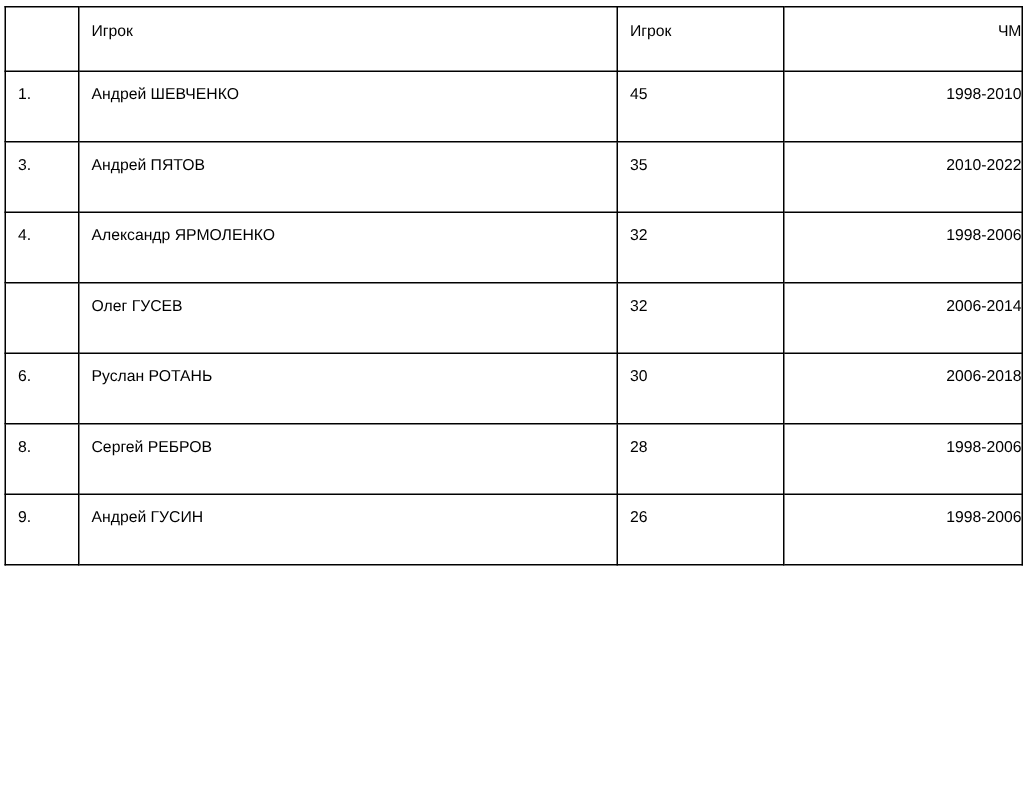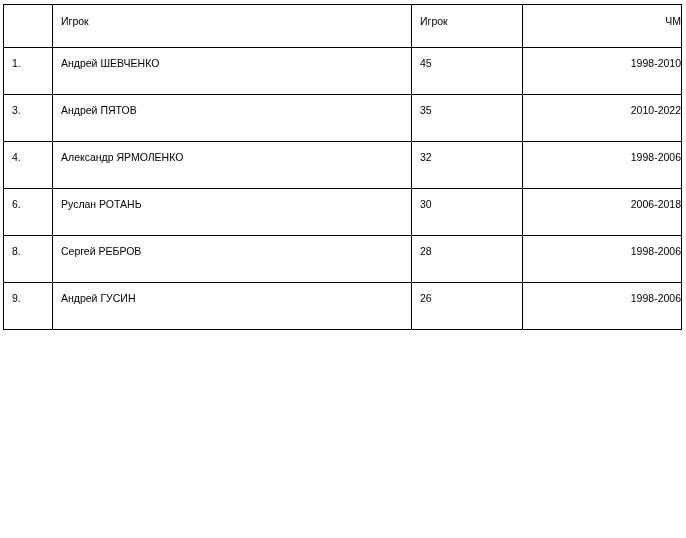--- a/index.html
+++ b/index.html
@@ -123,20 +123,34 @@
           <div class="cell-inner">Александр ЯРМОЛЕНКО</div>
         </td>
         <td class="cell-matches">
           <div class="cell-inner">32</div>
         </td>
         <td class="cell-years">
           <div class="cell-inner">1998-2006</div>
         </td>
       </tr>
 
+      <tr class="body-row">
+        <td class="cell-rank">
+          <div class="cell-inner"></div>
+        </td>
+        <td class="cell-player">
+          <div class="cell-inner">Олег  ГУСЕВ</div>
+        </td>
+        <td class="cell-matches">
+          <div class="cell-inner">32</div>
+        </td>
+        <td class="cell-years">
+          <div class="cell-inner">2006-2014</div>
+        </td>
+      </tr>
 
       <tr class="body-row">
         <td class="cell-rank">
           <div class="cell-inner">6.</div>
         </td>
         <td class="cell-player">
           <div class="cell-inner">Руслан РОТАНЬ</div>
         </td>
         <td class="cell-matches">
           <div class="cell-inner">30</div>

